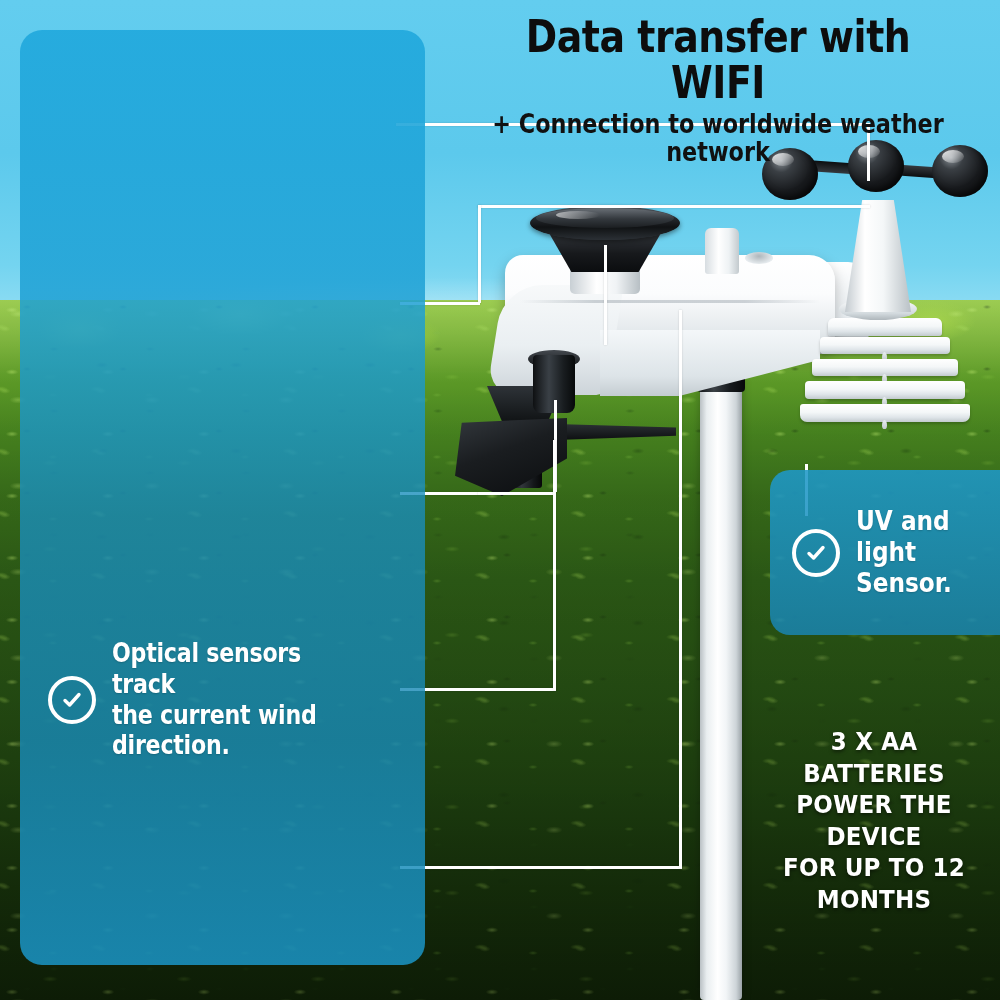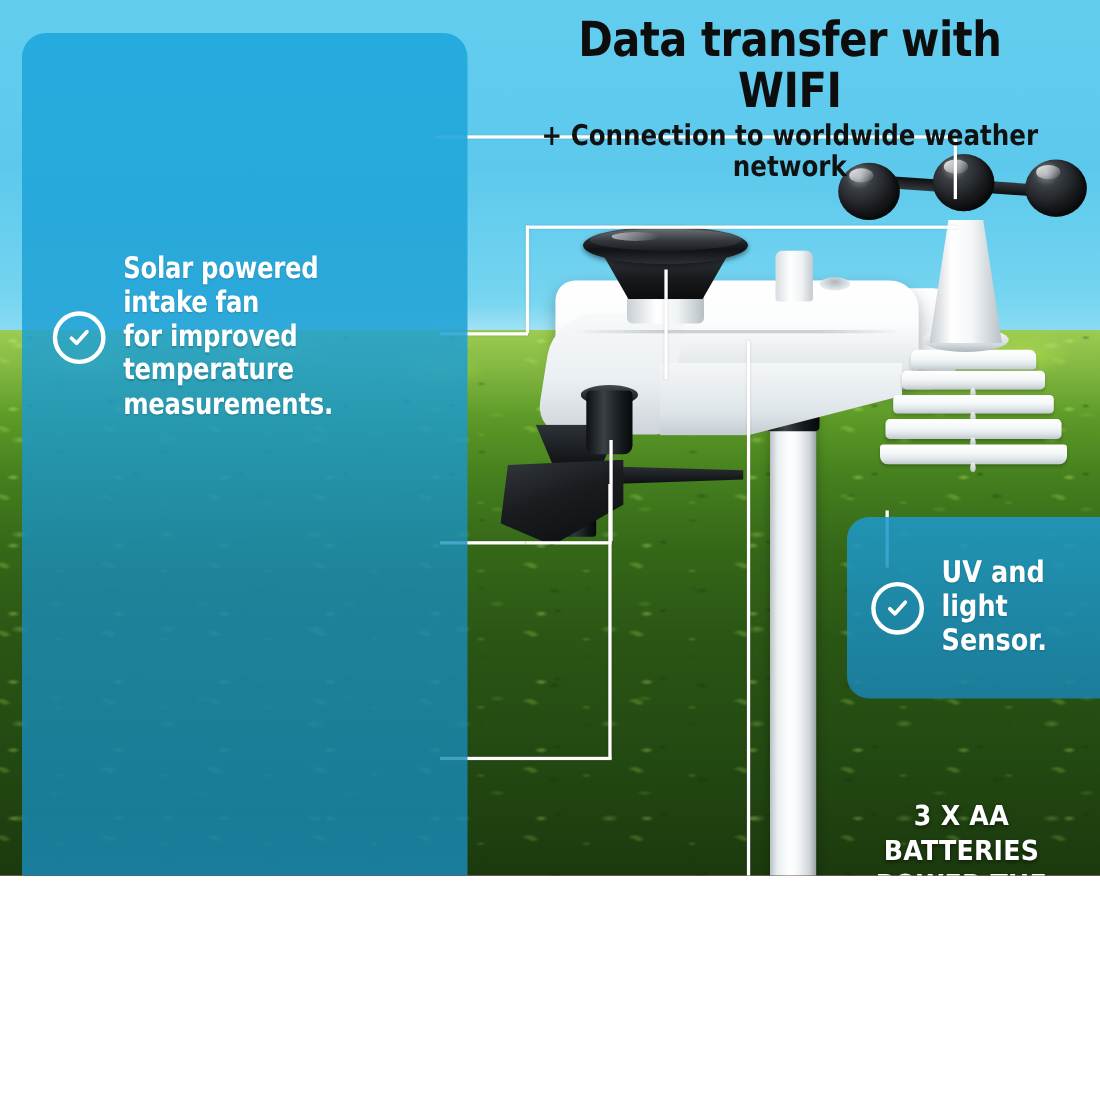--- a/index.html
+++ b/index.html
@@ -1,18 +1,18 @@
 <!DOCTYPE html>
 <html><head>
 <meta charset="utf-8">
 <style>
   html,body{margin:0;padding:0;}
   body{width:1000px;height:1000px;overflow:hidden;font-family:"Liberation Sans",sans-serif;}
 
-  #stage{position:relative;width:1000px;height:796px;overflow:hidden;background:#be185d;}
+  #stage{position:relative;width:1000px;height:1000px;overflow:hidden;background:#15803d;}
 
   
   .sky{position:absolute;left:0;top:0;width:1000px;height:340px;
        background:linear-gradient(180deg,#63cdef 0%,#5cc9ec 45%,#74d4f0 78%,#9fe2f5 100%);}
   .sky-haze{position:absolute;left:0;top:230px;width:1000px;height:110px;
        background:radial-gradient(ellipse 600px 90px at 45% 100%,rgba(255,255,255,.55),rgba(255,255,255,0) 70%);}
 
   
   .hedge{position:absolute;left:0;top:300px;width:1000px;height:700px;
     background:
@@ -270,32 +270,31 @@
   <div class="ln lnv" style="left:805px;top:464px;height:52px;"></div>
 
   <div class="hdr">
     <div class="hdr-title">Data transfer with WIFI</div>
     <div class="hdr-sub">+ Connection to worldwide weather network</div>
   </div>
 
   <div class="panel">
 
 
-    <div class="feat" style="left:28px;top:200px;width:370px;">
+
+
+    <div class="feat" style="left:28px;top:608px;width:360px;">
       <span class="chk">
         <svg width="20" height="20" viewBox="0 0 20 20">
             <path d="M3 10.5 L7.6 15 L17 4.5" fill="none" stroke="#ffffff" stroke-width="3.4" stroke-linecap="round" stroke-linejoin="round"></path>
           </svg>
       </span>
-      <span class="feat-txt">Solar powered intake fan
-for improved temperature
-measurements.</span>
-    </div>
-
-
+      <span class="feat-txt">Optical sensors track
+the current wind direction.</span>
+    </div>
 
   </div>
 
   <div class="uv-panel">
     <span class="chk">
       <svg width="20" height="20" viewBox="0 0 20 20">
           <path d="M3 10.5 L7.6 15 L17 4.5" fill="none" stroke="#ffffff" stroke-width="3.4" stroke-linecap="round" stroke-linejoin="round"></path>
         </svg>
     </span>
     <span class="uv-txt">UV and

